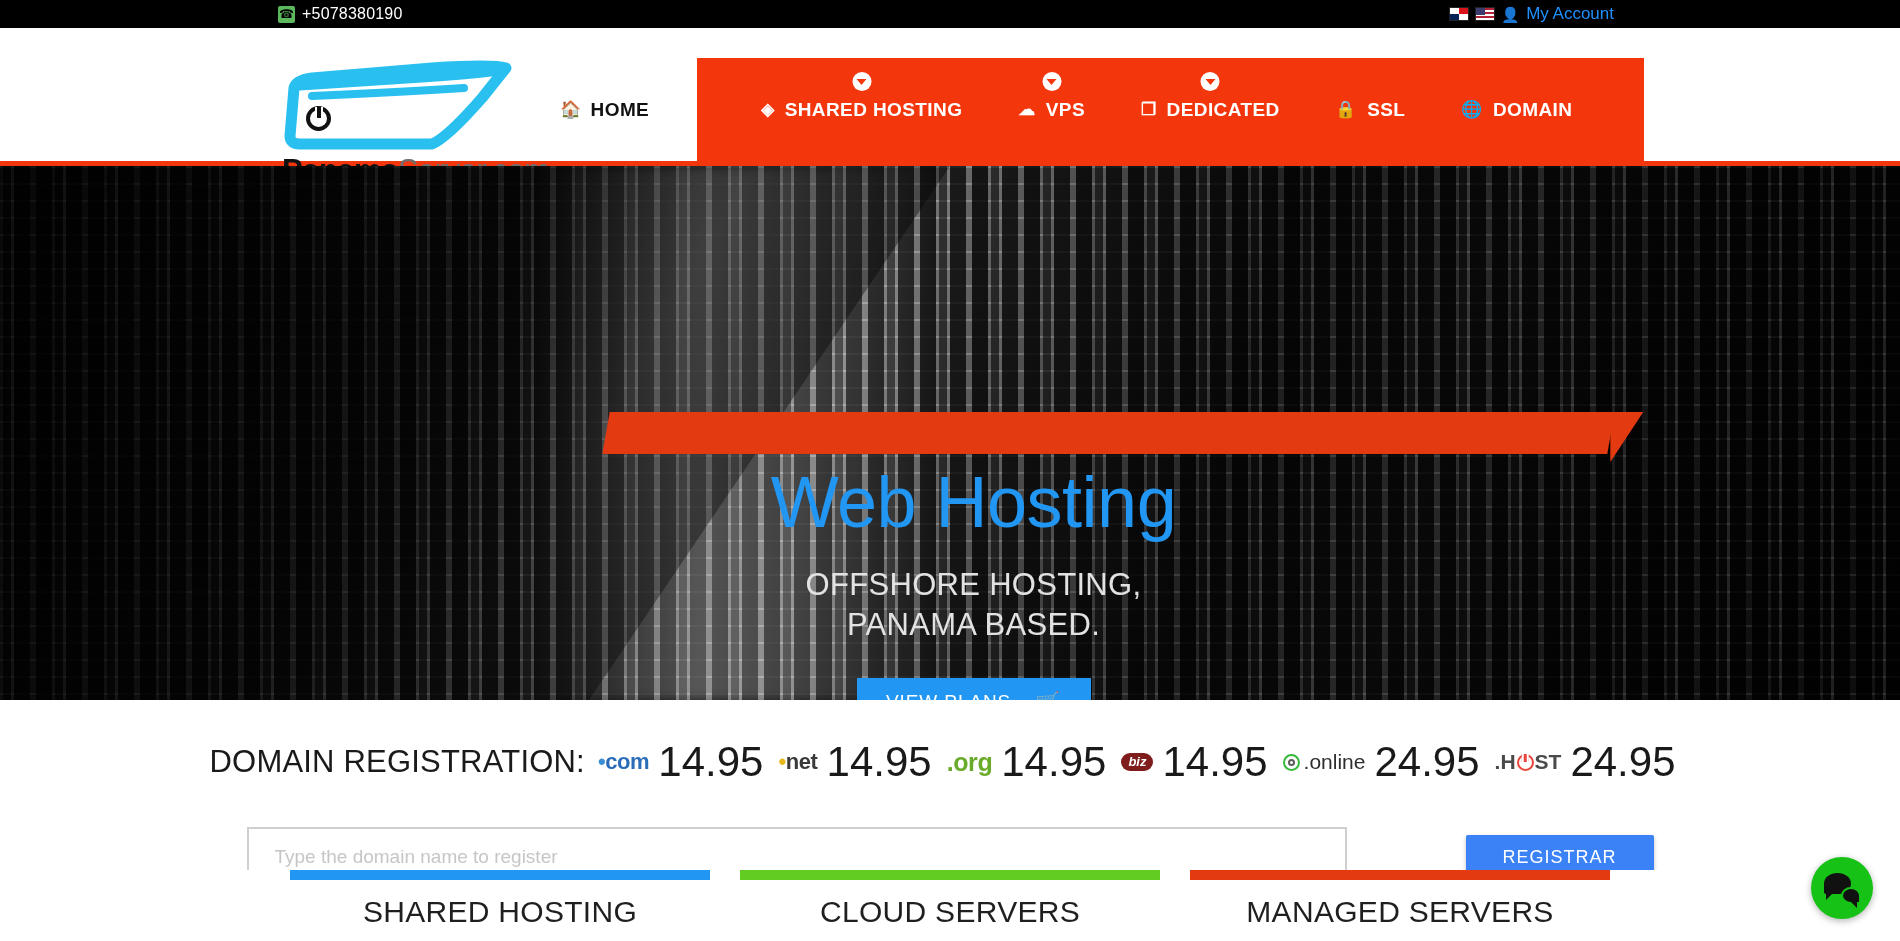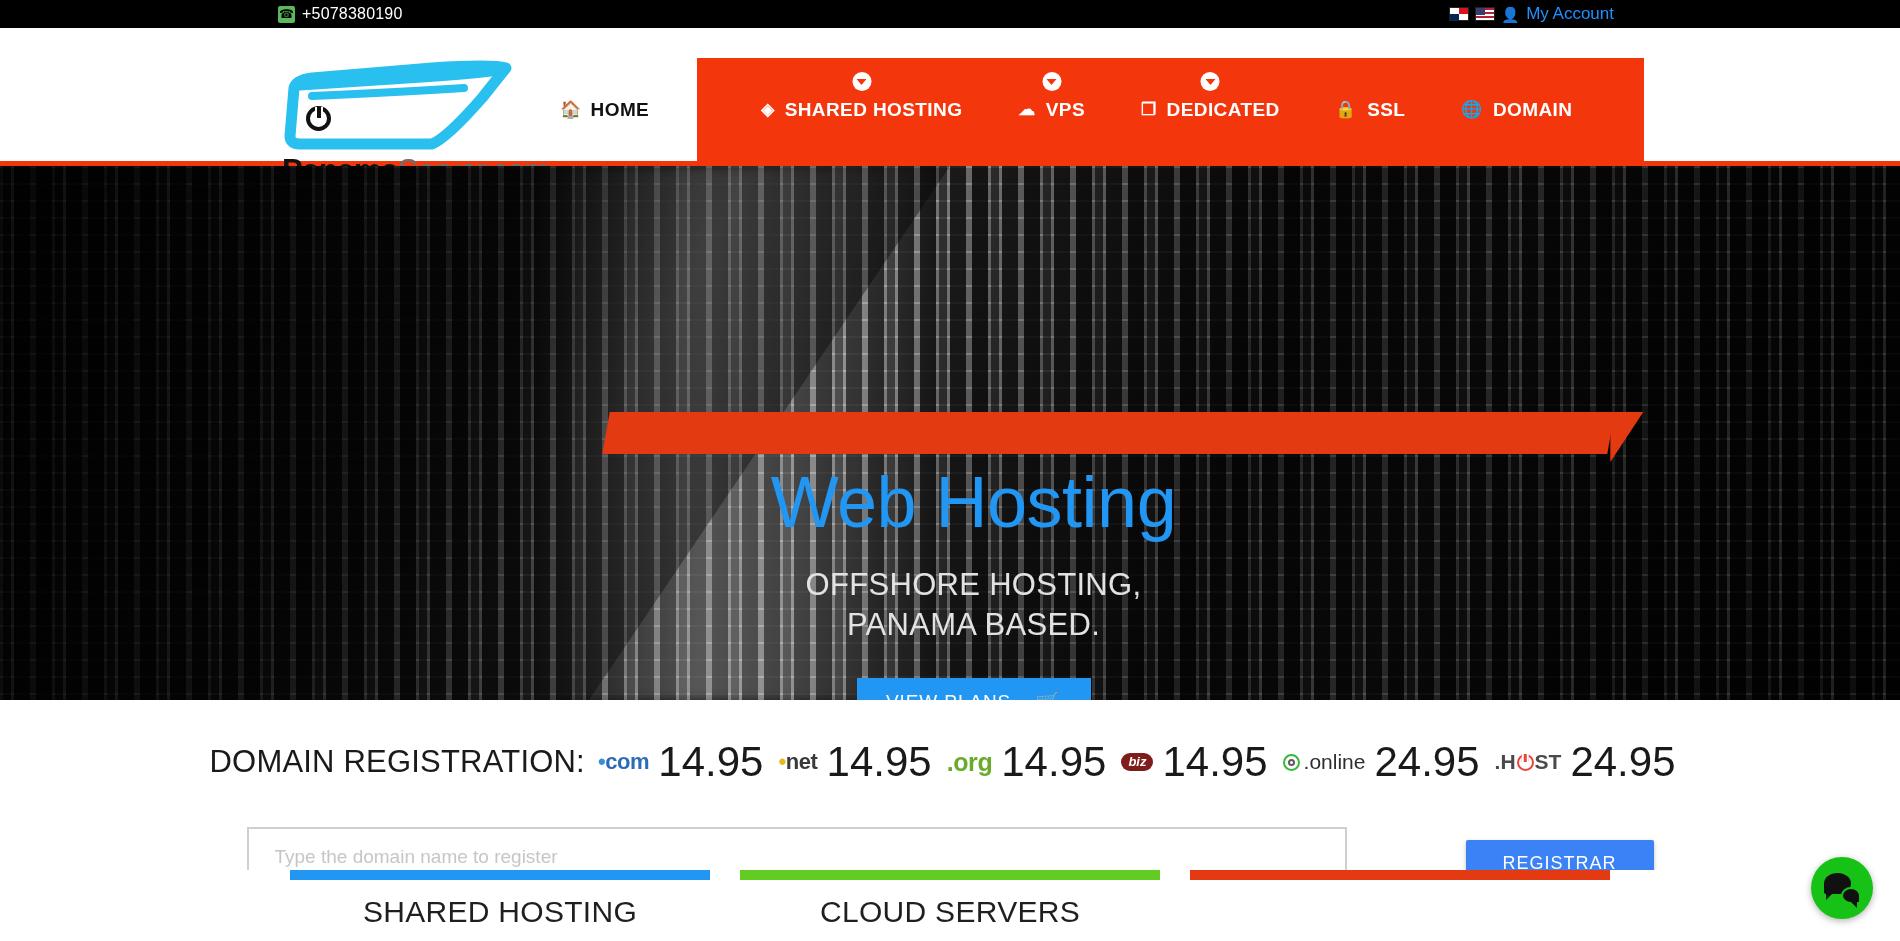--- a/index.html
+++ b/index.html
@@ -226,21 +226,21 @@
     width: 17px; height: 17px; border-radius: 50%;
     border: 2.5px solid #e8453c; position: relative; margin: 0 1px;
   }
   .host-power::after{
     content:""; position:absolute; width:2.5px; height:8px; background:#e8453c;
     left:50%; top:-2px; transform:translateX(-50%);
     border-left:2px solid #fff; border-right:2px solid #fff;
   }
 
   .domain-form {
-    display: flex; align-items: flex-end; justify-content: center;
+    display: flex; align-items: center; justify-content: center;
     margin-top: 41px; gap: 0;
   }
   .domain-input {
     width: 1100px; height: 59px;
     border: 2px solid #cfcfcf; background: #fff;
     padding: 0 26px; font-size: 19px; color: #333;
     font-family: "Liberation Sans", sans-serif;
     outline: none;
   }
   .domain-input::placeholder { color: #c6c6c6; }
@@ -454,20 +454,21 @@
     <div class="card">
       <div class="card-bar" style="background:#2196F3"></div>
       <div class="card-title">SHARED HOSTING</div>
     </div>
     <div class="card">
       <div class="card-bar" style="background:#63CC22"></div>
       <div class="card-title">CLOUD SERVERS</div>
     </div>
     <div class="card">
       <div class="card-bar" style="background:#E33A12"></div>
+      <div class="card-title">MANAGED SERVERS</div>
     </div>
   </div>
 </div>
 
 <div class="chat">
   <span class="chat-bubble-big"></span>
   <span class="chat-bubble-small"></span>
 </div>
 
 </body></html>

